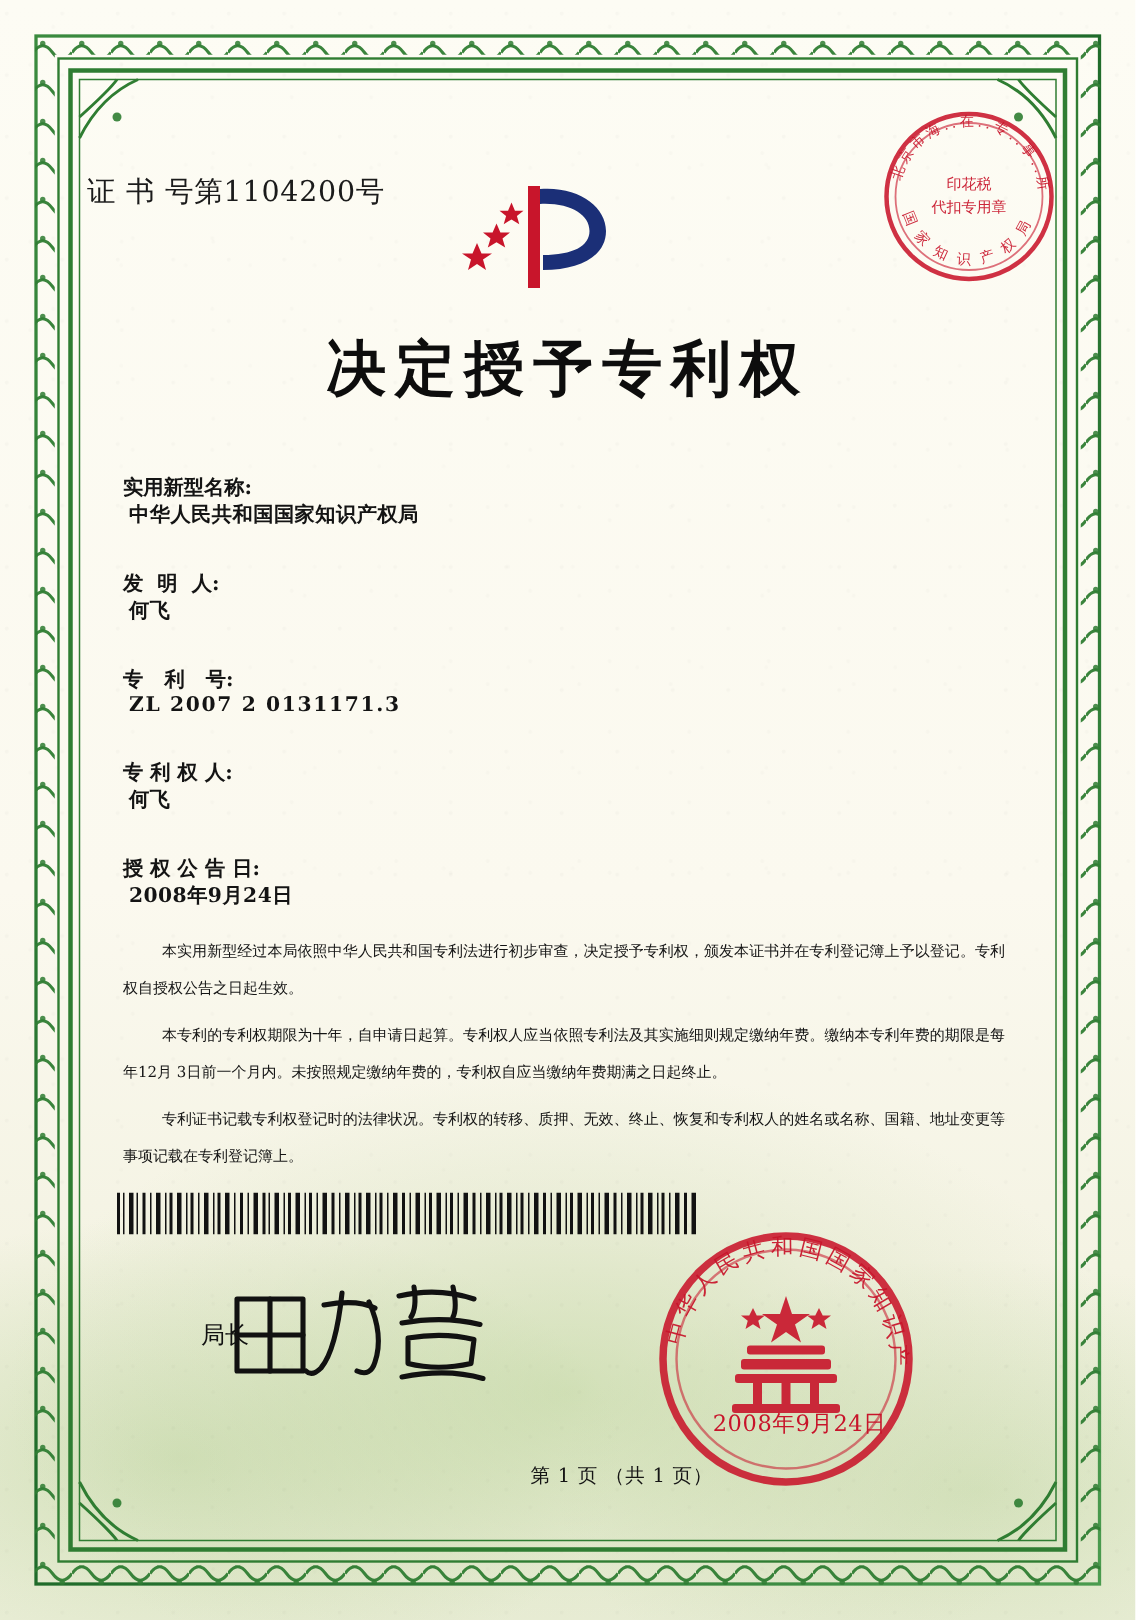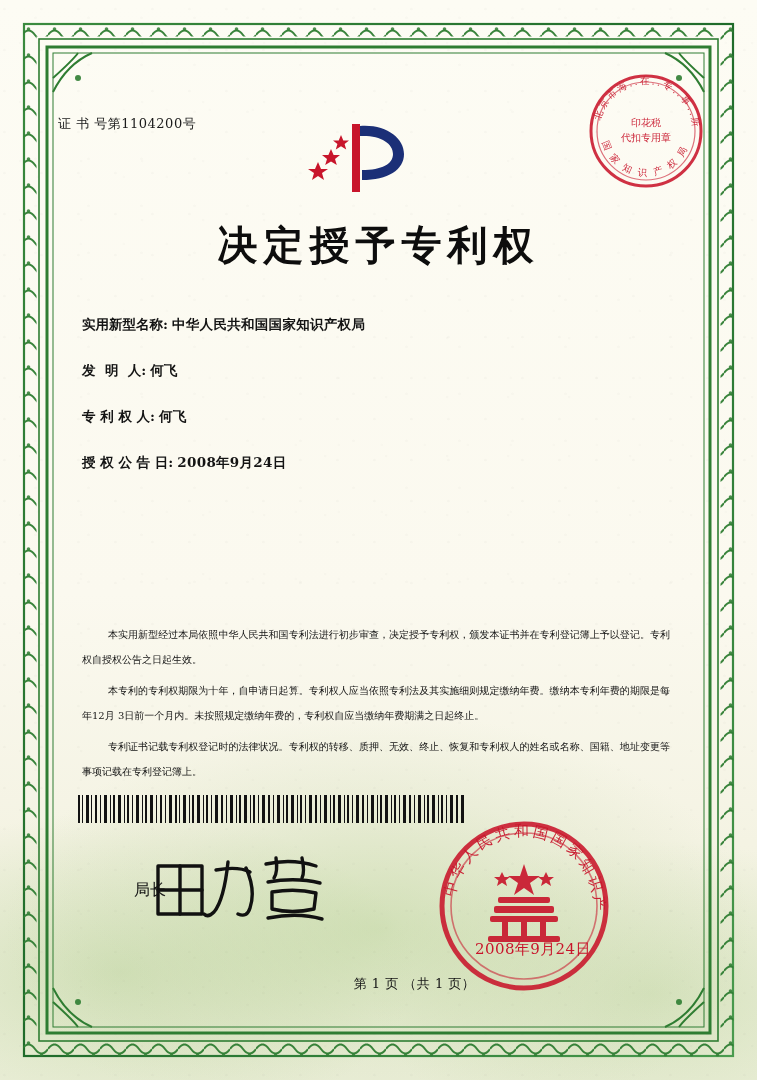--- a/index.html
+++ b/index.html
@@ -51,21 +51,21 @@
     inset: 0;
     width: 100%;
     height: 100%;
   }
 
   
   #cert-number {
     position: absolute;
     left: 58px;
     top: 115px;
-    font-size: 13px;
+    font-size: 19px;
     color: #1b1b1b;
     letter-spacing: 0.5px;
     font-family: "DejaVu Serif", "Liberation Serif", serif;
   }
 
   
   #logo {
     position: absolute;
     left: 300px;
     top: 110px;
@@ -103,20 +103,21 @@
     top: 316px;
     width: 600px;
   }
   .field-row {
     display: flex;
     align-items: flex-start;
     margin-bottom: 28px;
     font-family: "DejaVu Serif", "Liberation Serif", serif;
     font-size: 13.5px;
     color: #141414;
+    flex-direction: column;
   }
   .field-label {
     white-space: pre;
     font-weight: 600;
   }
   .field-value {
     margin-left: 4px;
     font-weight: 600;
     letter-spacing: 0.3px;
   }
@@ -292,20 +293,24 @@
   <div id="main-title">决定授予专利权</div>
 
   <div id="fields">
     <div class="field-row">
       <span class="field-label">实用新型名称:</span>
       <span class="field-value">中华人民共和国国家知识产权局</span>
     </div>
     <div class="field-row">
       <span class="field-label">发  明  人:</span>
       <span class="field-value">何飞</span>
+    </div>
+    <div class="field-row">
+      <span class="field-label">专   利   号:</span>
+      <span class="field-value mono">ZL 2007 2 0131171.3</span>
     </div>
     <div class="field-row">
       <span class="field-label">专 利 权 人:</span>
       <span class="field-value">何飞</span>
     </div>
     <div class="field-row">
       <span class="field-label">授 权 公 告 日:</span>
       <span class="field-value">2008年9月24日</span>
     </div>
   </div>

